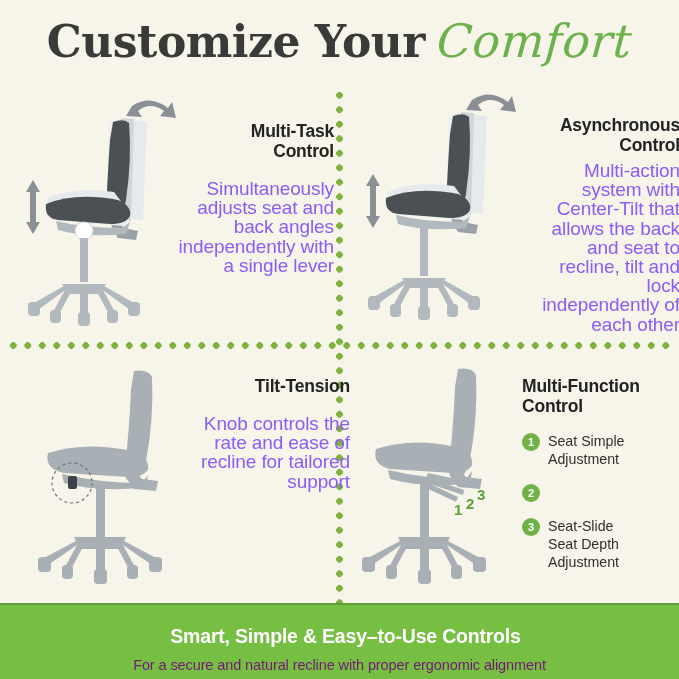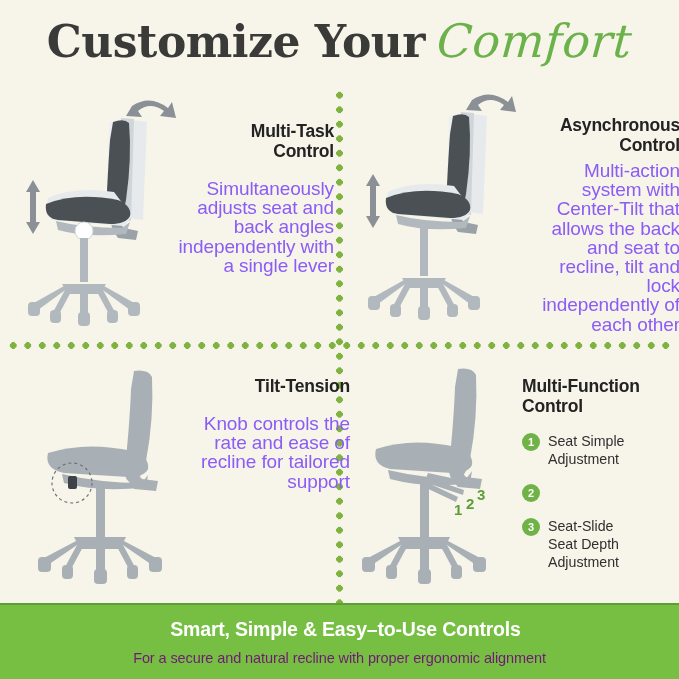--- a/index.html
+++ b/index.html
@@ -99,21 +99,21 @@
 
   
   .banner{
     position:absolute;left:0;top:603px;width:679px;height:76px;
     background:#76bf43;border-top:2px solid #5d9e36;
     text-align:center;
   }
   .banner-title{
     font-family:"Liberation Sans", sans-serif;
     font-weight:bold;font-size:19.5px;color:#ffffff;
-    margin-top:13px;letter-spacing:-0.2px;padding-left:12px;
+    margin-top:20px;letter-spacing:-0.2px;padding-left:12px;
   }
   .banner-sub{
     font-family:"Liberation Sans", sans-serif;
     font-weight:normal;font-size:14.5px;color:#701a75;
     margin-top:9px;letter-spacing:-0.1px;
   }
 </style>
 </head>
 <body>
 

